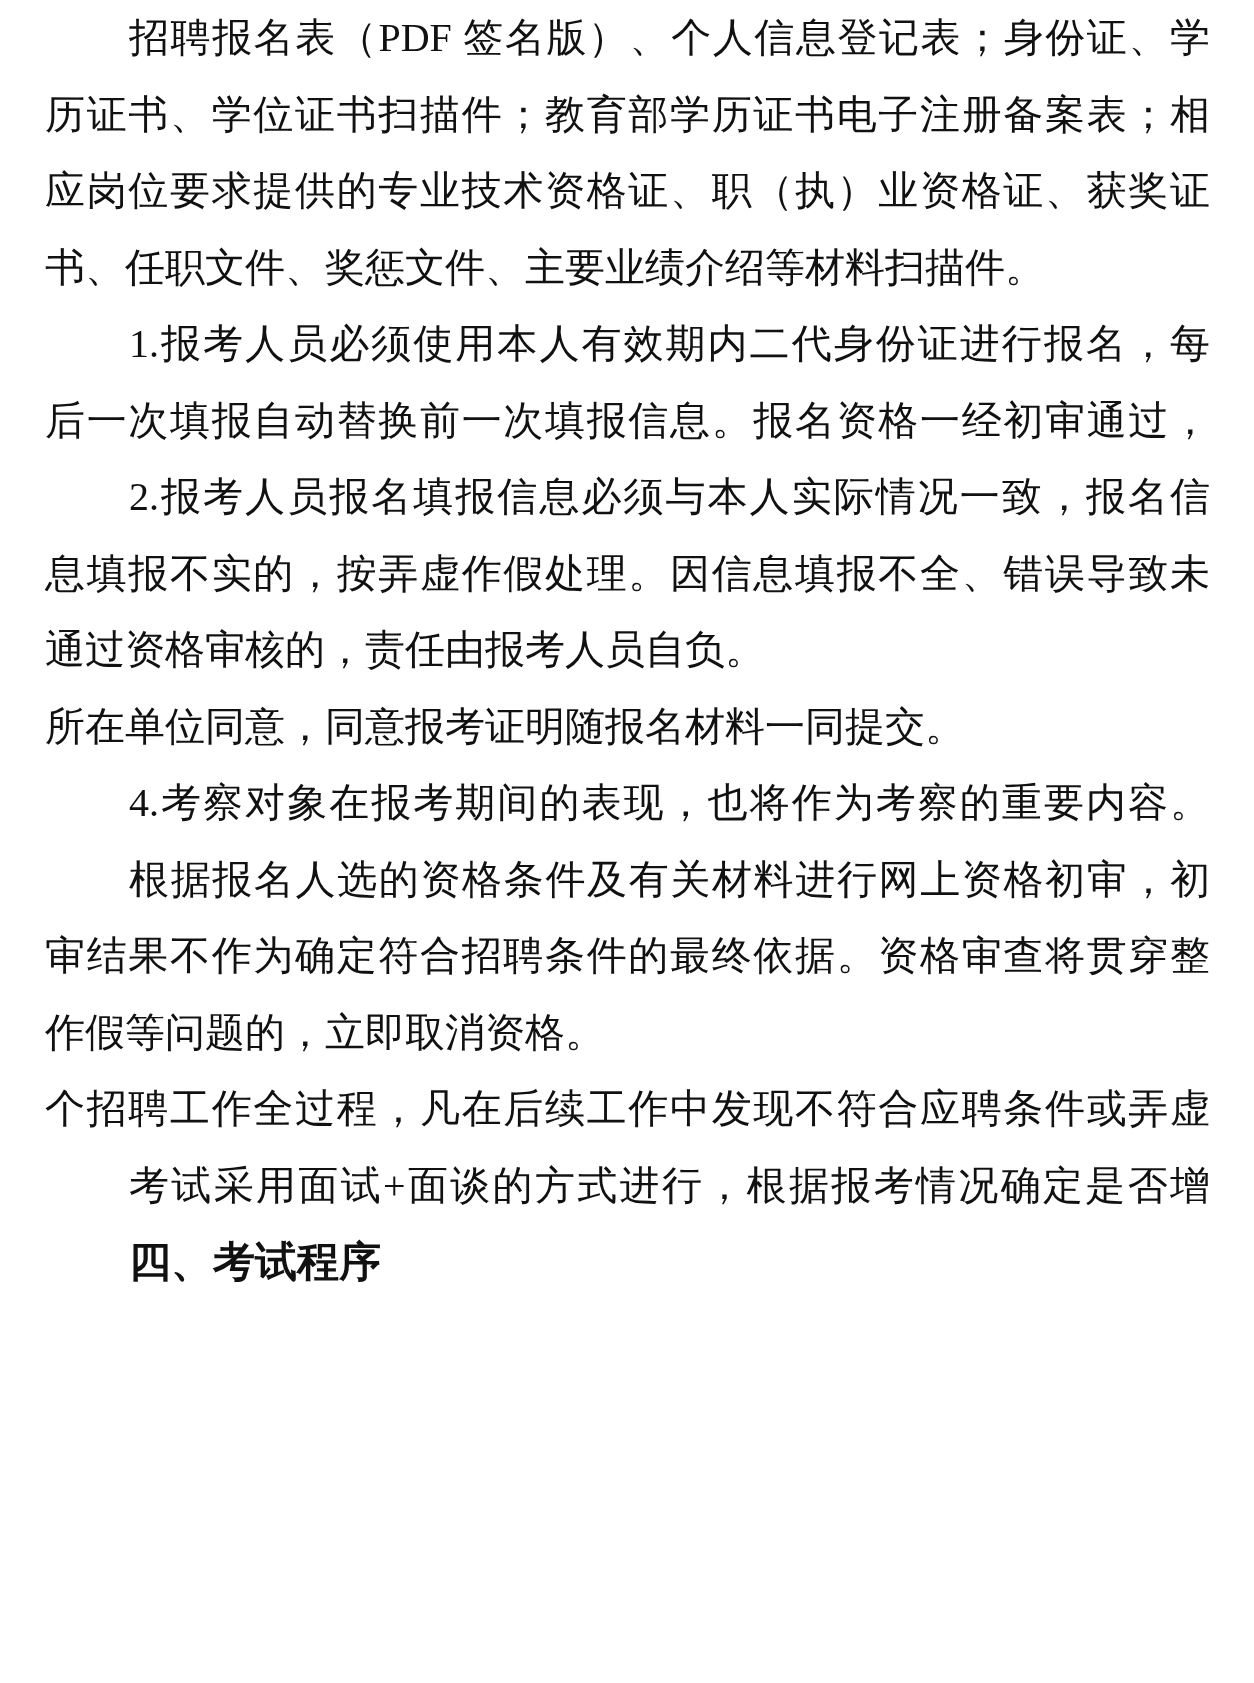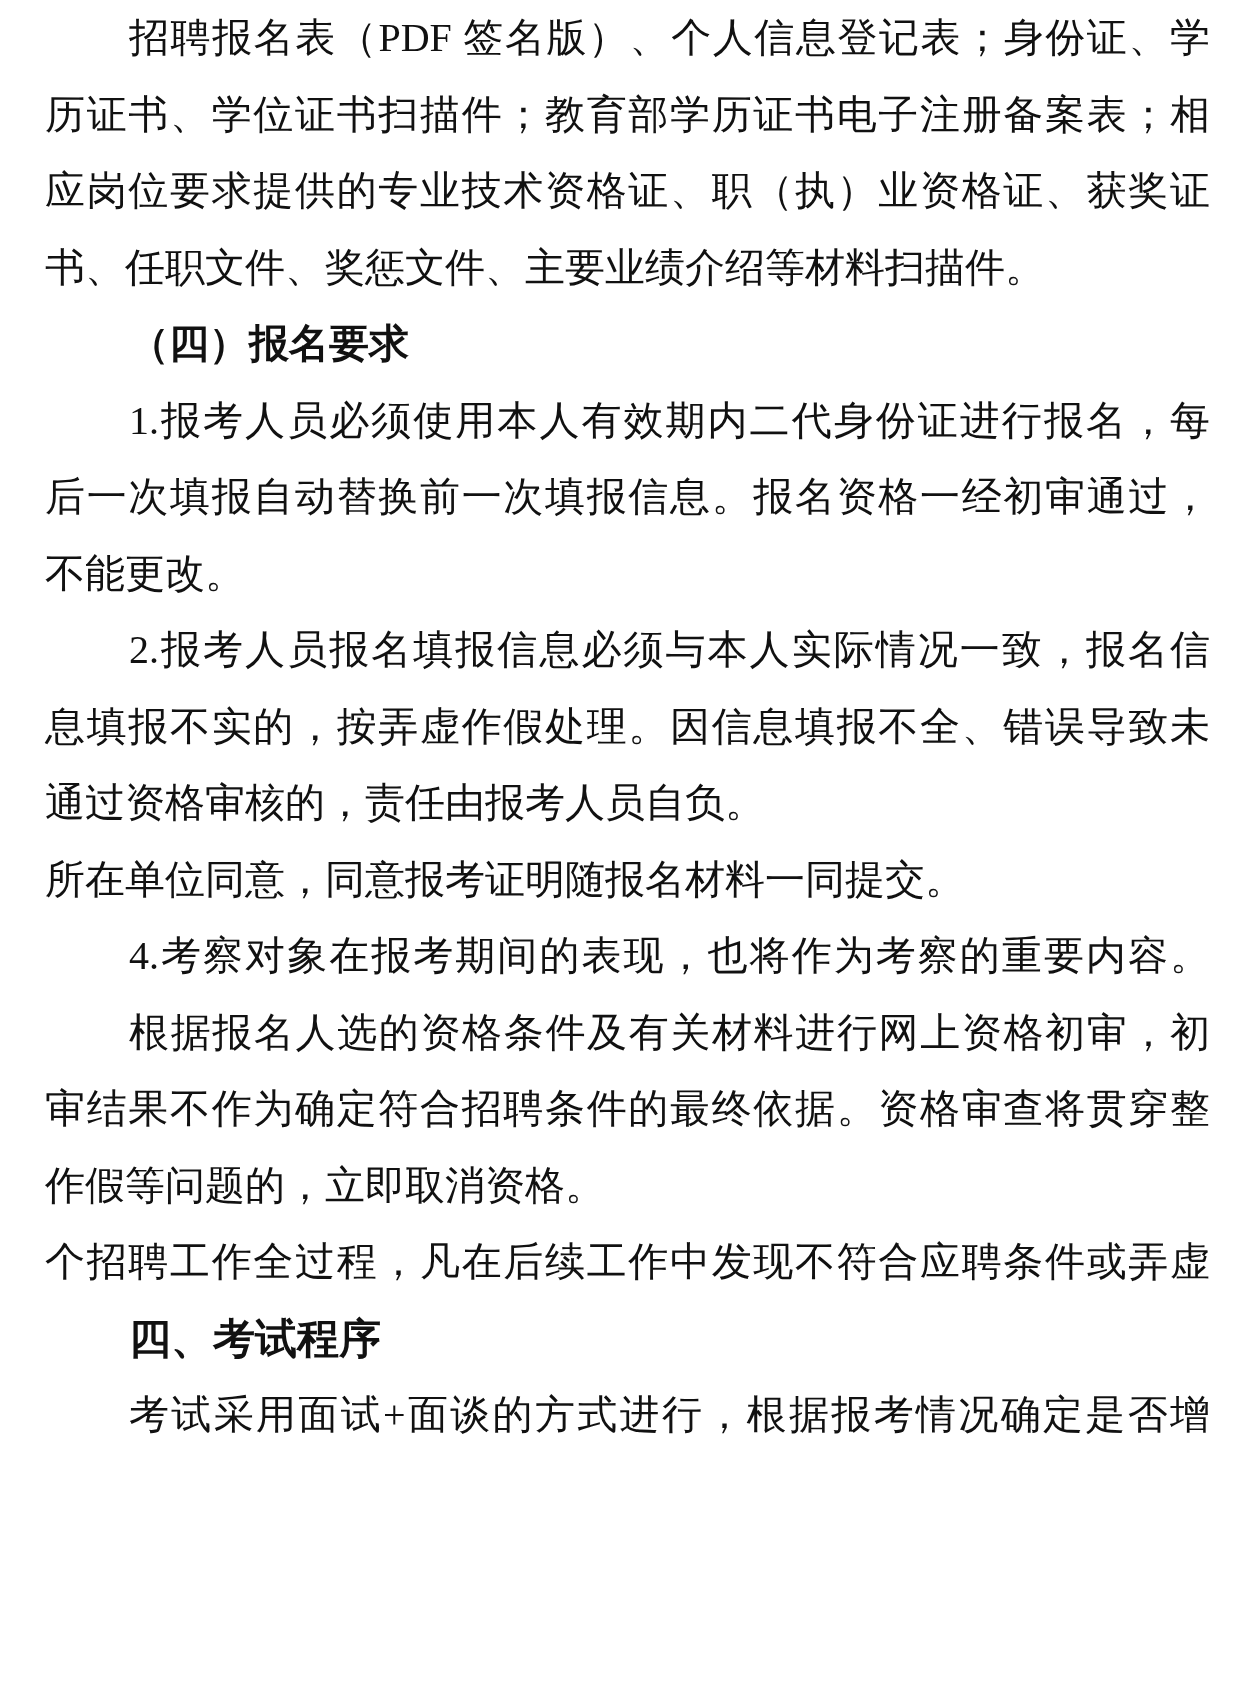--- a/index.html
+++ b/index.html
@@ -40,28 +40,26 @@
   }
 </style>
 </head>
 <body>
 
 <div class="page">
   <div class="line fill indent">招聘报名表（PDF 签名版）、个人信息登记表；身份证、学</div>
   <div class="line fill">历证书、学位证书扫描件；教育部学历证书电子注册备案表；相</div>
   <div class="line fill">应岗位要求提供的专业技术资格证、职（执）业资格证、获奖证</div>
   <div class="line">书、任职文件、奖惩文件、主要业绩介绍等材料扫描件。</div>
-  <div class="line kai indent">（四）报名要求</div>
   <div class="line fill indent">1.报考人员必须使用本人有效期内二代身份证进行报名，每</div>
   <div class="line fill">后一次填报自动替换前一次填报信息。报名资格一经初审通过，</div>
-  <div class="line">不能更改。</div>
   <div class="line fill indent">2.报考人员报名填报信息必须与本人实际情况一致，报名信</div>
   <div class="line fill">息填报不实的，按弄虚作假处理。因信息填报不全、错误导致未</div>
   <div class="line">通过资格审核的，责任由报考人员自负。</div>
   <div class="line">所在单位同意，同意报考证明随报名材料一同提交。</div>
   <div class="line fill indent">4.考察对象在报考期间的表现，也将作为考察的重要内容。</div>
   <div class="line fill indent">根据报名人选的资格条件及有关材料进行网上资格初审，初</div>
   <div class="line fill">审结果不作为确定符合招聘条件的最终依据。资格审查将贯穿整</div>
   <div class="line">作假等问题的，立即取消资格。</div>
   <div class="line fill">个招聘工作全过程，凡在后续工作中发现不符合应聘条件或弄虚</div>
+  <div class="line fill indent">考试采用面试+面谈的方式进行，根据报考情况确定是否增</div>
   <div class="line hei indent">四、考试程序</div>
-  <div class="line fill indent">考试采用面试+面谈的方式进行，根据报考情况确定是否增</div>
 </div>
 
 </body></html>

